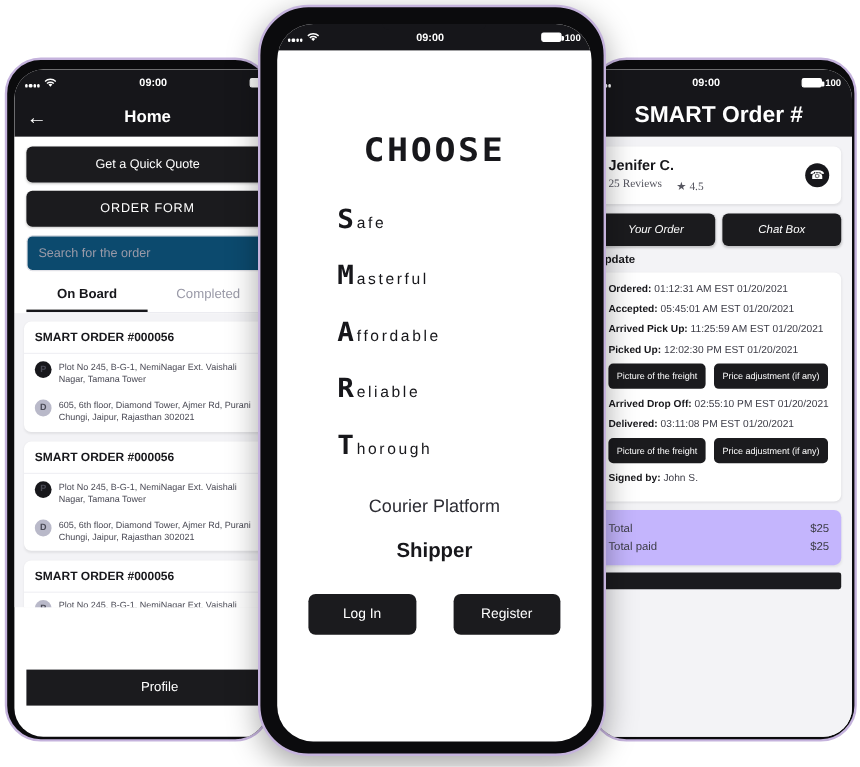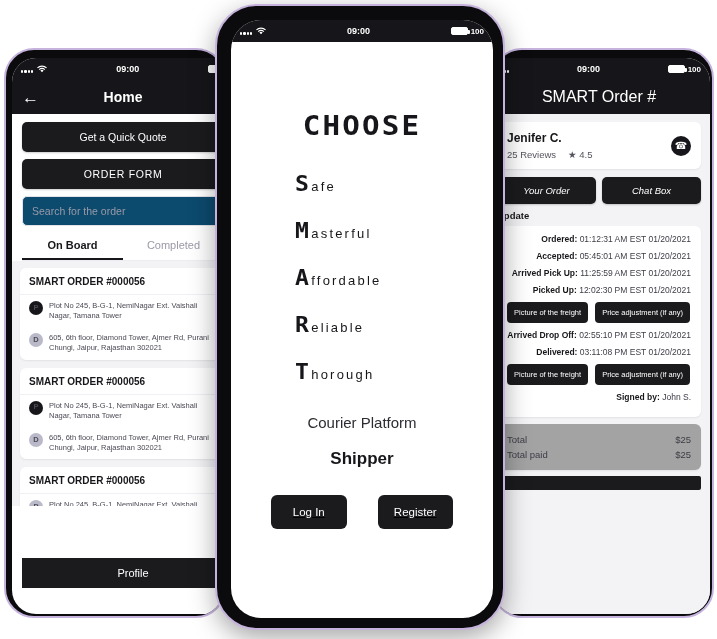--- a/index.html
+++ b/index.html
@@ -82,69 +82,69 @@
   .addr span{font-size:7.5px;color:#4a4a55;line-height:1.35;}
   .profile-bar{
     position:absolute;left:10px;bottom:26px;width:222px;
     background:#1b1b1e;color:#fff;text-align:center;font-size:11px;padding:9px 0;
   }
 
   
   #phone-right{left:492px;top:48px;width:222px;height:570px;border-radius:30px;}
   #phone-right .screen{left:-6px;top:8px;width:222px;height:556px;border-radius:0 24px 24px 0;}
   .rp-appbar{background:#16161a;color:#fff;height:34px;display:flex;align-items:center;justify-content:center;}
-  .rp-appbar .title{font-size:16px;font-weight:normal;}
+  .rp-appbar .title{font-size:19px;font-weight:bold;}
   .rp-body{background:#f3f3f6;padding:8px 9px;height:514px;box-sizing:border-box;overflow:hidden;}
   .driver-card{background:#fff;border-radius:6px;padding:9px 10px;display:flex;align-items:center;box-shadow:0 1px 2px rgba(0,0,0,.07);}
   .driver-info{flex:1;}
   .driver-name{font-size:12px;font-weight:bold;color:#17171b;}
-  .driver-sub{display:flex;align-items:flex-start;gap:12px;margin-top:4px;}
+  .driver-sub{display:flex;align-items:flex-start;gap:12px;margin-top:4px;font-family:Liberation Serif, serif;}
   .driver-sub span{font-size:9.5px;color:#55555f;}
   .stars{color:#7e7ea8;font-size:9px;}
   .call{width:20px;height:20px;border-radius:50%;background:#17171b;color:#fff;display:flex;align-items:center;justify-content:center;font-size:10px;}
   .btn-row{display:flex;gap:6px;margin:8px 0 6px;font-style:italic;}
   .btn-row .dark-btn{flex:1;margin-bottom:0;font-size:9.5px;padding:8px 0;}
   .sec-label{font-size:9.5px;font-weight:bold;color:#17171b;margin:4px 0 5px;}
   .detail-card{background:#fff;border-radius:6px;padding:8px 10px;box-shadow:0 1px 2px rgba(0,0,0,.07);}
-  .drow{font-size:8.5px;color:#3c3c46;margin-bottom:6px;line-height:1.3;text-align:right;}
+  .drow{font-size:8.5px;color:#3c3c46;margin-bottom:6px;line-height:1.3;}
   .drow b{color:#17171b;}
   .mini-row{display:flex;gap:7px;margin:4px 0 7px;}
   .mini{background:#1b1b1e;color:#fff;border-radius:4px;font-size:7.5px;padding:6px 7px;white-space:nowrap;}
-  .pay-card{background:#a3a3a3;border-radius:6px;padding:8px 10px;margin-top:7px;box-shadow:0 1px 2px rgba(0,0,0,.07);}
+  .pay-card{background:#c4b5fd;border-radius:6px;padding:8px 10px;margin-top:7px;box-shadow:0 1px 2px rgba(0,0,0,.07);}
   .pay-row{display:flex;justify-content:space-between;font-size:9.5px;color:#3c3c46;padding:2px 0;}
   .bottom-bar{background:#1b1b1e;height:14px;margin-top:6px;border-radius:2px;}
 
   
   #phone-center{left:215px;top:4px;width:290px;height:626px;border-radius:42px;z-index:5;
     box-shadow:0 8px 26px rgba(0,0,0,.35);}
   #phone-center .screen{left:14px;top:14px;width:262px;height:598px;border-radius:30px;}
   .notch{
     position:absolute;left:50%;transform:translateX(-50%);top:0;
     width:86px;height:5px;background:#16161a;border-radius:0 0 5px 5px;z-index:9;
   }
   .cp-body{
-    padding:0 40px;text-align:center;height:576px;box-sizing:border-box;
+    padding:0 26px;text-align:center;height:576px;box-sizing:border-box;
     display:flex;flex-direction:column;
   }
   .logo{
     font-family:"DejaVu Sans Mono", monospace;
     font-weight:bold;font-size:27px;letter-spacing:2px;color:#17171b;
     margin-top:68px;transform:scaleX(1.08);
   }
   .smart{margin-top:32px;text-align:left;padding-left:24px;}
   .smart-row{display:flex;align-items:baseline;margin-bottom:25px;}
   .smart-cap{
     font-family:"DejaVu Sans Mono", monospace;
     font-size:22px;font-weight:bold;color:#17171b;line-height:1;
     transform:scaleX(1.05);transform-origin:left;
   }
   .smart-rest{font-size:13px;letter-spacing:2.2px;color:#17171b;margin-left:3px;}
   .cp-tag{font-size:15px;color:#2c2c33;margin-top:6px;}
   .cp-role{font-size:17px;font-weight:bold;color:#17171b;margin-top:18px;}
-  .cp-actions{display:flex;gap:31px;margin-top:26px;text-decoration:underline;}
+  .cp-actions{display:flex;gap:31px;margin-top:26px;}
   .cp-actions .cbtn{
     flex:1;background:#1b1b1e;color:#fff;border-radius:6px;
     font-size:11.5px;padding:11px 0;text-align:center;
   }
 </style>
 </head>
 <body>
 
 <div class="stage">
 

